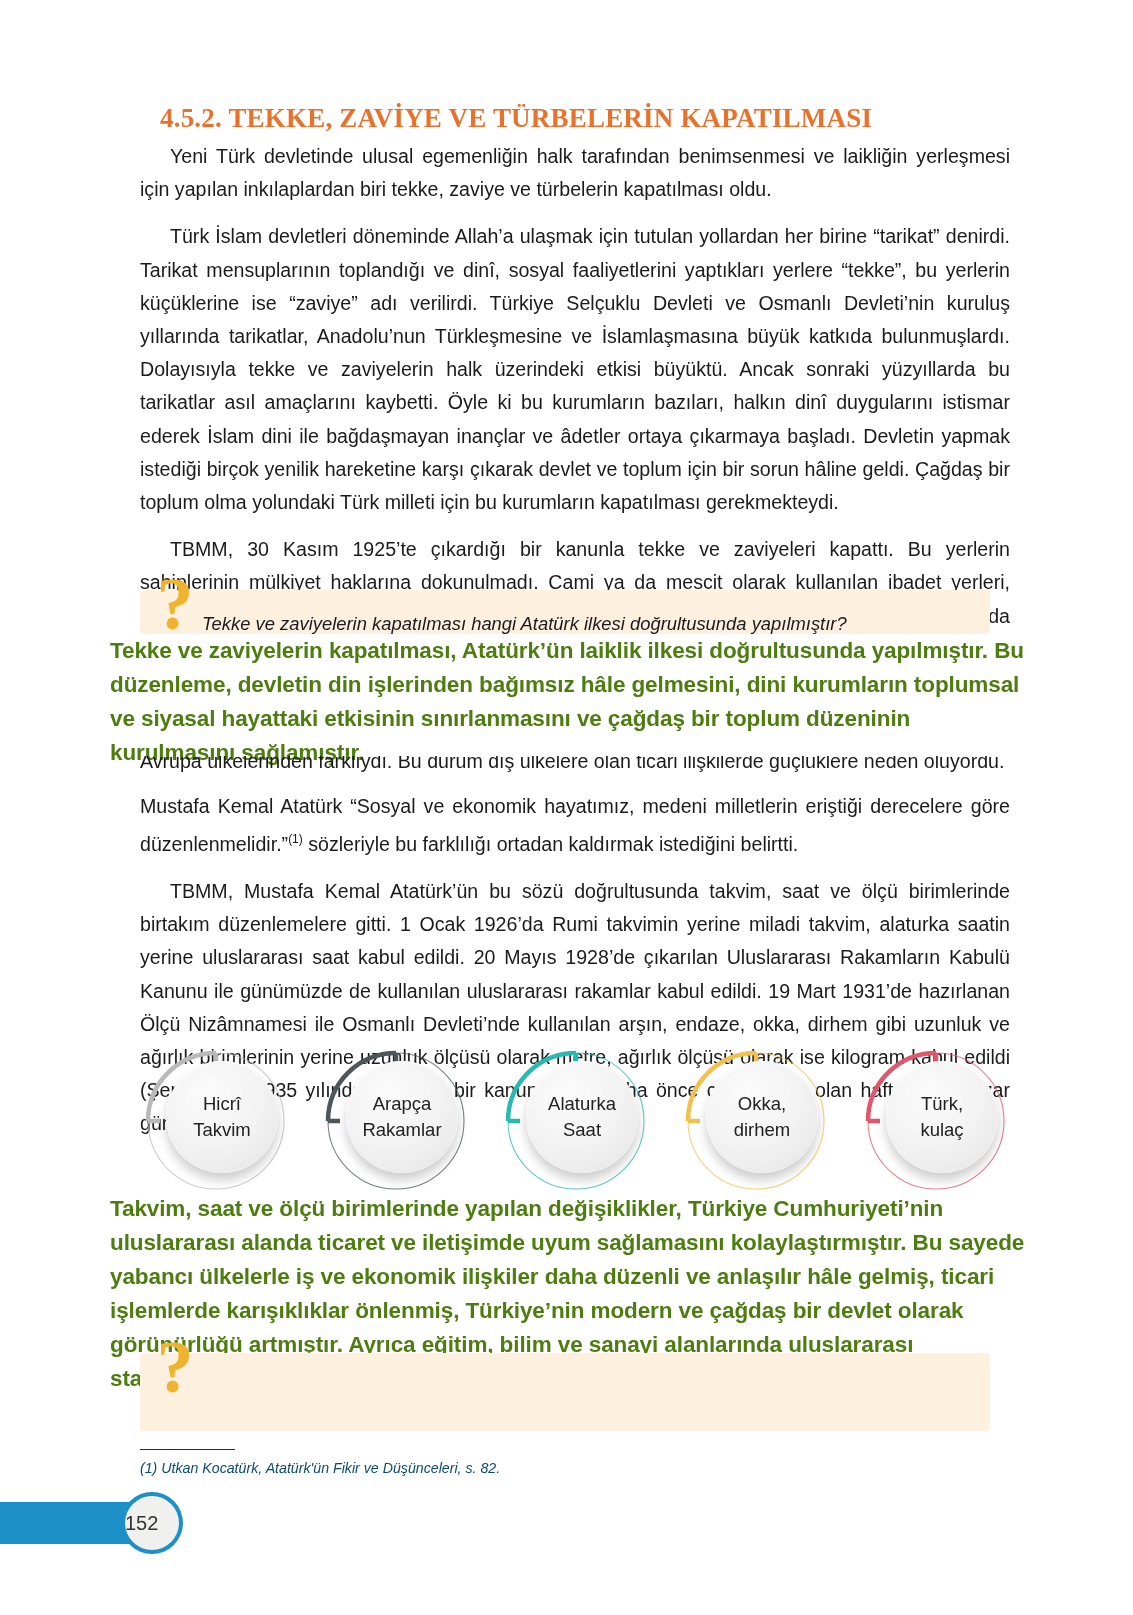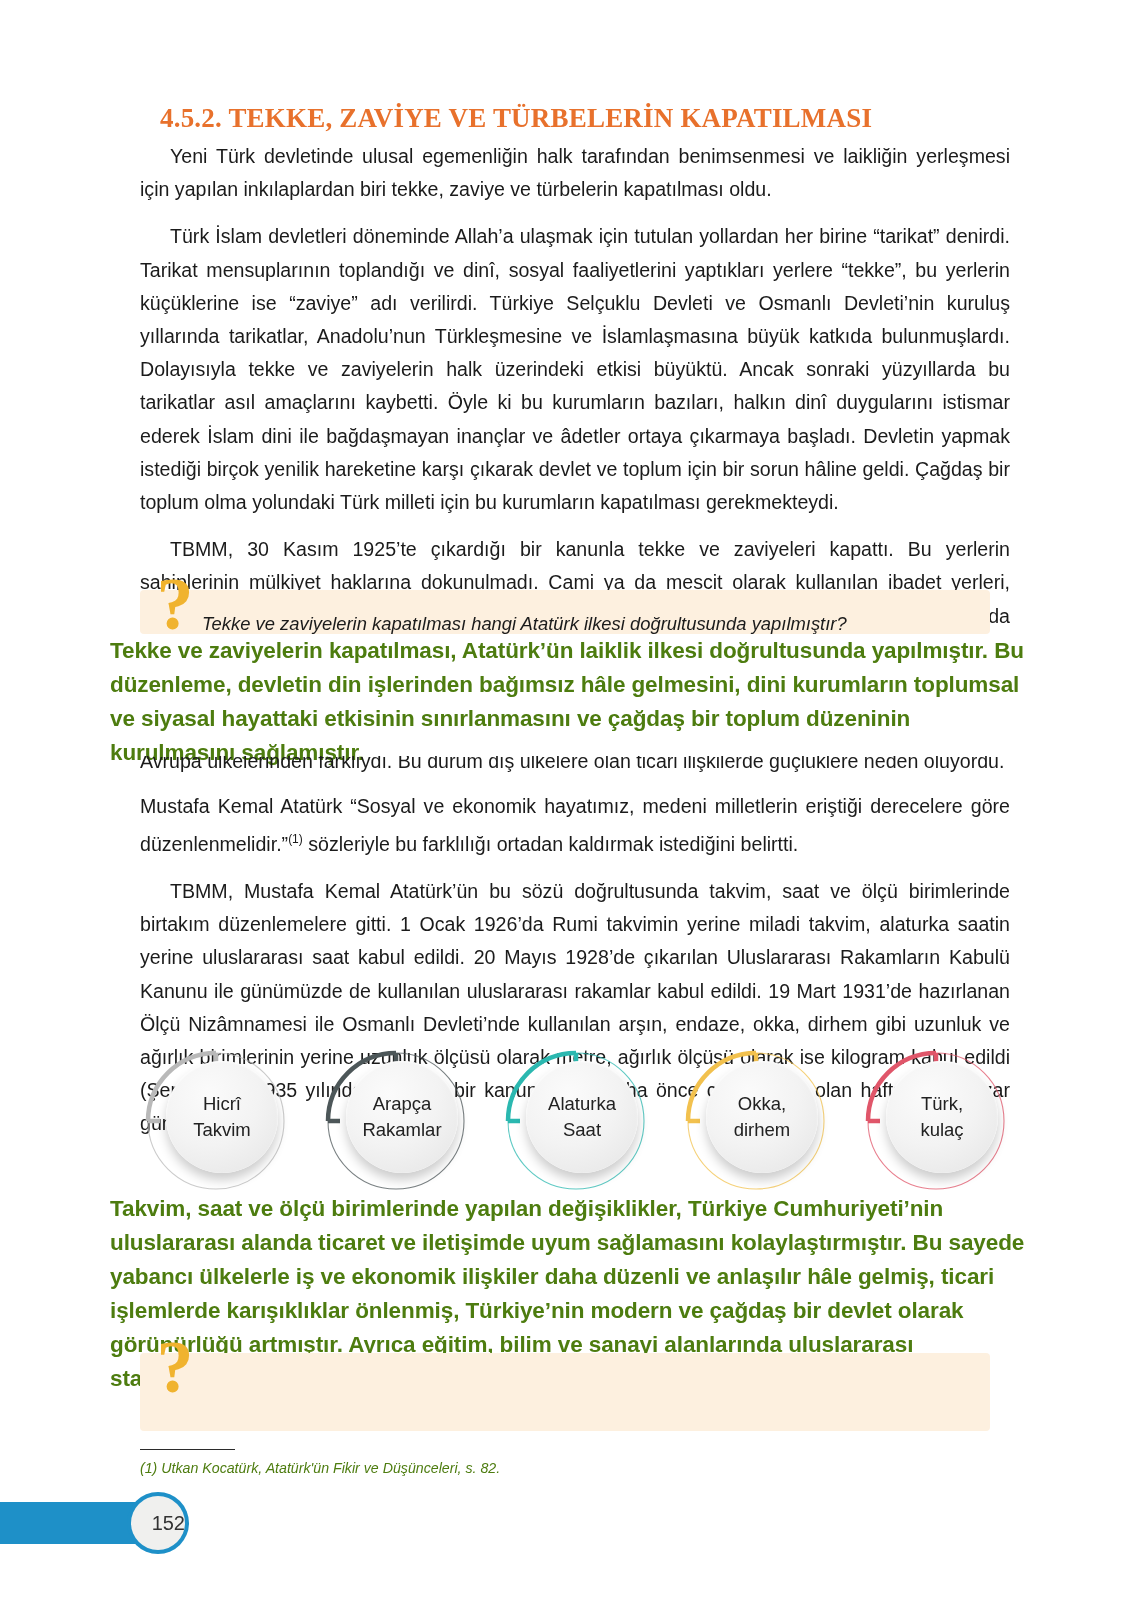--- a/index.html
+++ b/index.html
@@ -88,33 +88,33 @@
   }
   .disc .lbl{
     font-size:18.5px;line-height:26px;color:#222;text-align:center;
     white-space:nowrap;
   }
 
   
   .fn-rule{position:absolute;left:140px;top:1449px;width:95px;height:1px;background:#2b2b2b;}
   .footnote{
     position:absolute;left:140px;top:1460px;width:700px;
-    font-size:14.2px;font-style:italic;color:#4d7c0f;
+    font-size:14.2px;font-style:italic;color:#0c4a6e;
   }
 
   
   .page-band{
     position:absolute;left:0px;top:1502px;width:168px;height:42px;
     background:#1e90c8;border-top-right-radius:21px;border-bottom-right-radius:21px;
   }
   .page-num-circle{
-    position:absolute;left:131px;top:1496px;width:54px;height:54px;border-radius:50%;
+    position:absolute;left:125px;top:1496px;width:54px;height:54px;border-radius:50%;
     background:#f0f0ee;
     box-shadow:0 0 0 4px #1e90c8;
-    display:flex;align-items:center;justify-content:flex-end;
+    display:flex;align-items:center;justify-content:flex-start;
   }
   .page-num-circle span{
     font-size:20px;color:#333;font-weight:400;
   }
 </style>
 </head>
 <body>
 
 <div class="page">
 

